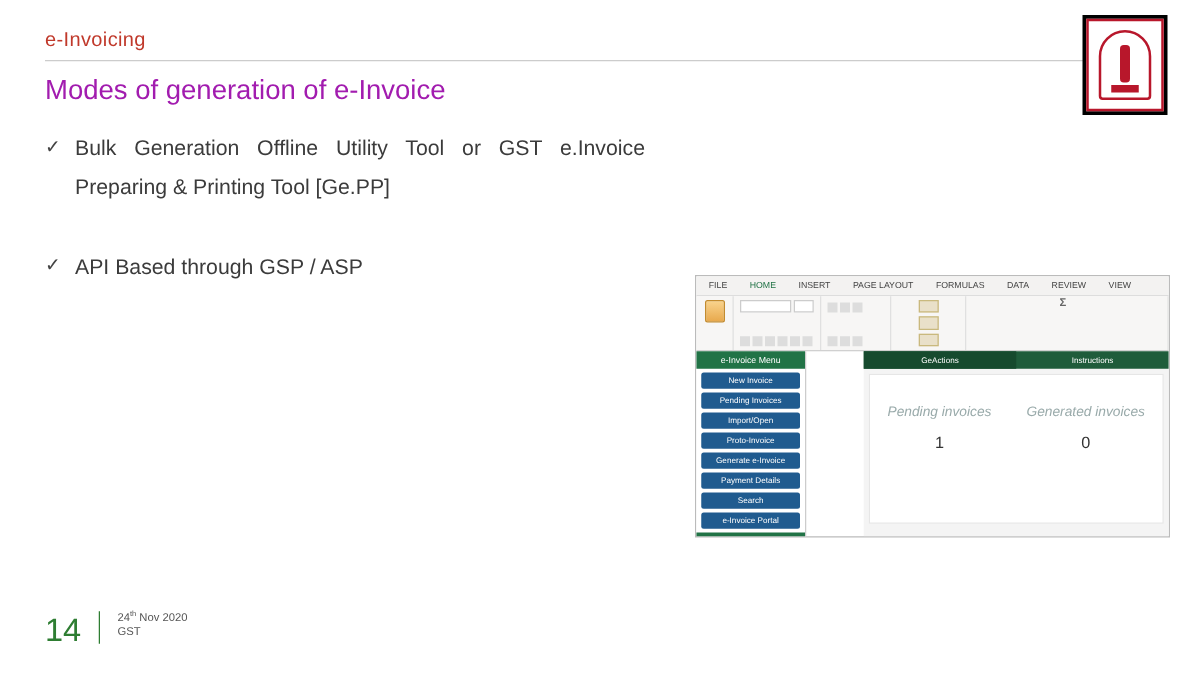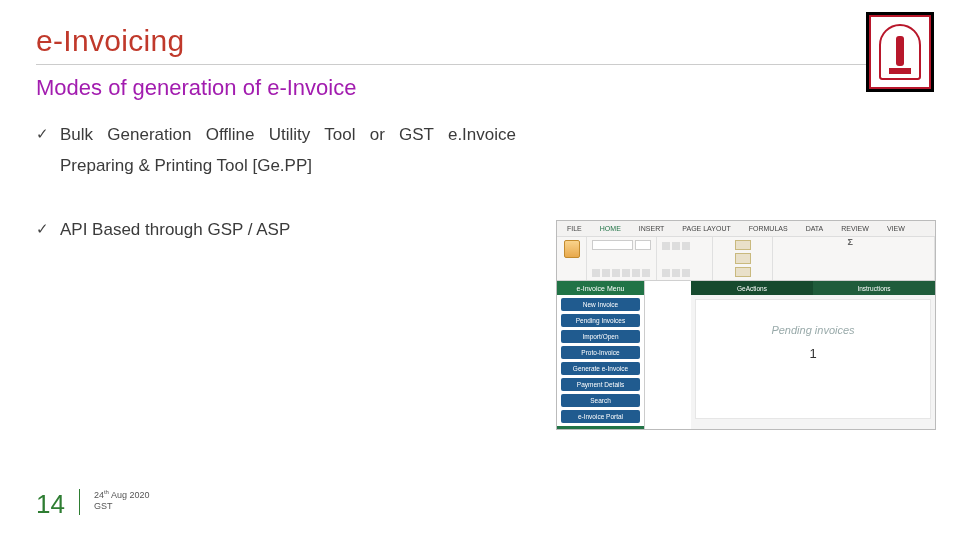--- a/index.html
+++ b/index.html
@@ -1,18 +1,18 @@
 <!DOCTYPE html>
 <html><head>
 <meta charset="utf-8">
 <style>
   * { box-sizing: border-box; margin: 0; padding: 0; }
   html, body { width: 960px; height: 540px; font-family: Arial, Helvetica, sans-serif; background: #fff; color: #333; overflow: hidden; }
   .slide { position: relative; width: 960px; height: 540px; padding: 24px 36px 20px 36px; }
-  .title { font-size: 30px; color: #c0392b; letter-spacing: 0.3px; margin-bottom: 6px; font-weight: 400; }
+  .title { font-size: 16px; color: #c0392b; letter-spacing: 0.3px; margin-bottom: 6px; font-weight: 400; }
   .rule { height: 1px; background: #ccc; margin: 4px 0 10px 0; }
   .subtitle { font-size: 22px; color: #a21caf; font-weight: 400; margin-bottom: 18px; }
   .content { display: flex; }
   .bullets { width: 500px; padding-right: 20px; }
   .bullets li { list-style: none; position: relative; padding-left: 24px; font-size: 17px; color: #3b3b3b; line-height: 1.85; margin-bottom: 32px; text-align: justify; }
   .bullets li::before { content: "✓"; position: absolute; left: 0; top: 1px; color: #444; font-size: 15px; }
   .screenshot-wrap { position: absolute; right: 24px; top: 220px; width: 380px; height: 210px; border: 1px solid #bbb; background: #fff; font-size: 7px; overflow: hidden; }
   .ss-ribbon-top { height: 16px; background: #f3f2f1; display: flex; align-items: center; gap: 18px; padding: 0 10px; color: #444; border-bottom: 1px solid #ddd; font-size: 7px; }
   .ss-ribbon-top .on { color: #217346; }
   .ss-ribbon { height: 44px; background: #f7f6f5; border-bottom: 1px solid #d0d0d0; display: flex; align-items: stretch; }
@@ -144,26 +144,30 @@
       <div class="ss-main">
         <div class="ss-tabs">
           <div class="ss-tab a">GeActions</div>
           <div class="ss-tab">Instructions</div>
         </div>
         <div class="ss-body">
           <div class="ss-stat">
             <div class="ss-stat-lbl">Pending invoices</div>
             <div class="ss-stat-val">1</div>
           </div>
+          <div class="ss-stat">
+            <div class="ss-stat-lbl">Generated invoices</div>
+            <div class="ss-stat-val">0</div>
+          </div>
         </div>
       </div>
     </div>
   </div>
 
   <div class="footer">
     <div class="pg">14</div>
     <div class="vline"></div>
     <div class="meta">
-      <span>24</span><sup>th</sup><span> Aug 2020</span><br>
+      <span>24</span><sup>th</sup><span> Nov 2020</span><br>
       <span>GST</span>
     </div>
   </div>
 </div>
 
 </body></html>

